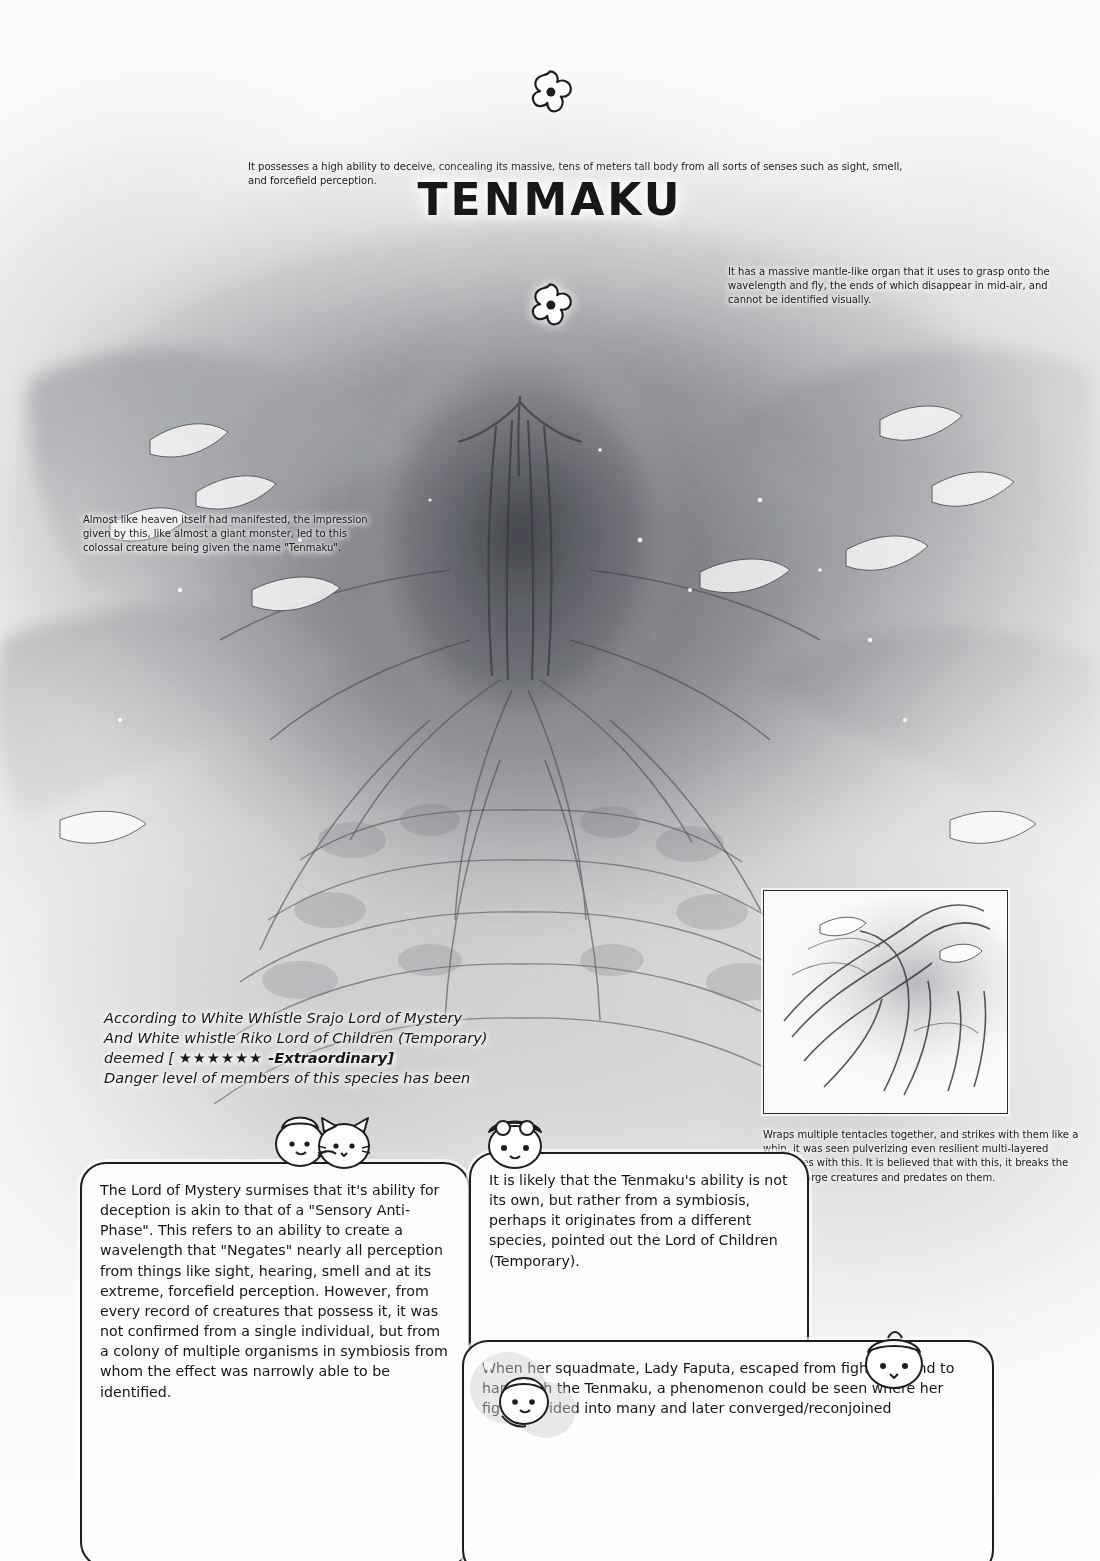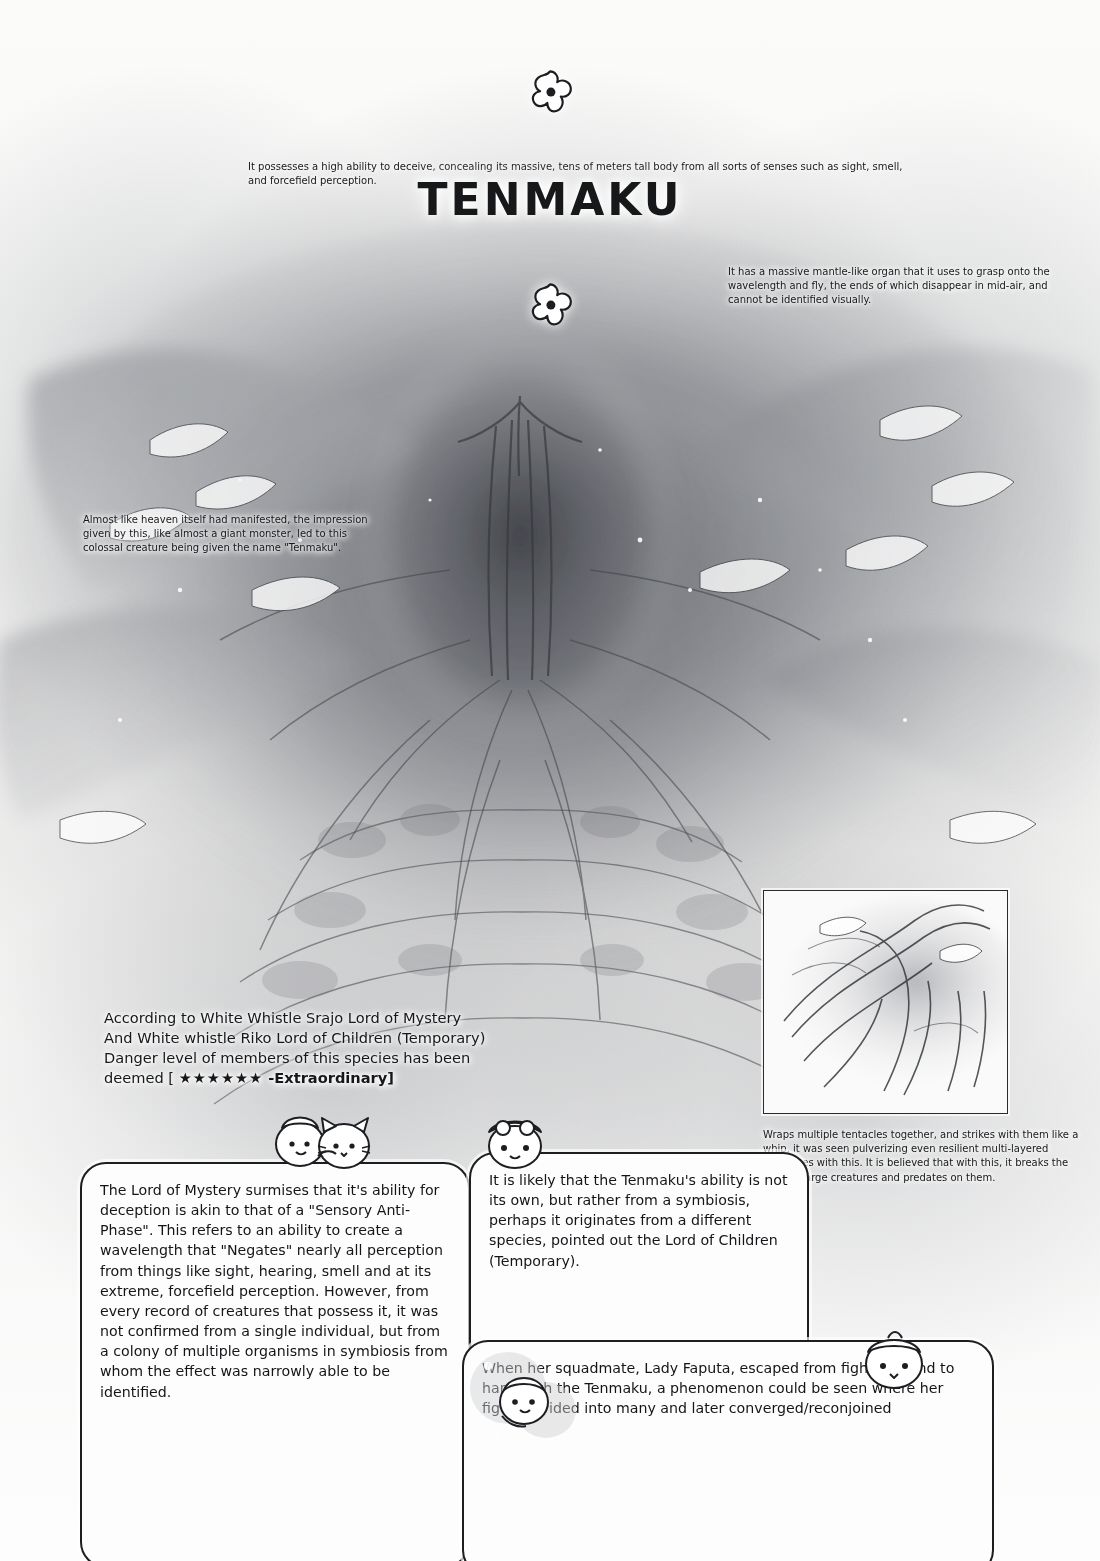--- a/index.html
+++ b/index.html
@@ -47,21 +47,21 @@
     color:#16171a;
     font-size:10px;
     line-height:1.42;
     z-index:5;
     text-shadow:0 0 5px #fff,0 0 9px #fff,0 0 14px #fff,1px 1px 6px #fff;
   }
   .txt.sm{font-size:14.6px;line-height:1.38;}
   .t1{left:248px;top:160px;width:660px;}
   .t2{left:728px;top:265px;width:350px;}
   .t3{left:83px;top:513px;width:300px;}
-  .t4{left:104px;top:1008px;width:560px;}
+  .t4{left:104px;top:1008px;width:560px;font-style:italic;}
   .t5{left:763px;top:1128px;width:318px;}
   .stars{letter-spacing:1px;font-weight:bold;}
   
   .inset{
     position:absolute;left:763px;top:890px;width:243px;height:222px;
     border:1px solid #2a2b2e;
     background:linear-gradient(160deg,#f7f7f6 0%,#e9e9e8 40%,#fafafa 100%);
     overflow:hidden;z-index:4;
     box-shadow:0 0 0 2px rgba(255,255,255,.7);
   }
@@ -220,24 +220,24 @@
   </svg>
 </div>
 
 <div class="txt t1">It possesses a high ability to deceive, concealing its massive, tens of meters tall body from all sorts of senses such as sight, smell, and forcefield perception.</div>
 <div class="txt t2">It has a massive mantle-like organ that it uses to grasp onto the wavelength and fly, the ends of which disappear in mid-air, and cannot be identified visually.</div>
 <div class="txt t3">Almost like heaven itself had manifested, the impression given by this, like almost a giant monster, led to this colossal creature being given the name "Tenmaku".</div>
 
 <div class="txt t4 sm">
   <div>According to White Whistle Srajo Lord of Mystery</div>
   <div>And White whistle Riko Lord of Children (Temporary)</div>
-  <div>Danger level of members of this species has been</div>
   <div>
     <span>deemed [ </span><span class="stars">★★★★★★</span><span style="font-weight:bold"> -Extraordinary]</span>
   </div>
+  <div>Danger level of members of this species has been</div>
 </div>
 
 <div class="txt t5">Wraps multiple tentacles together, and strikes with them like a whip, it was seen pulverizing even resilient multi-layered structures with this. It is believed that with this, it breaks the shell of large creatures and predates on them.</div>
 
 <div class="inset">
   <svg viewBox="0 0 243 222" width="243" height="222">
     <defs>
       <radialGradient id="ig" cx="55%" cy="45%" r="65%">
         <stop offset="0%" stop-color="#7d7f86" stop-opacity=".55"></stop>
         <stop offset="100%" stop-color="#fff" stop-opacity="0"></stop>

